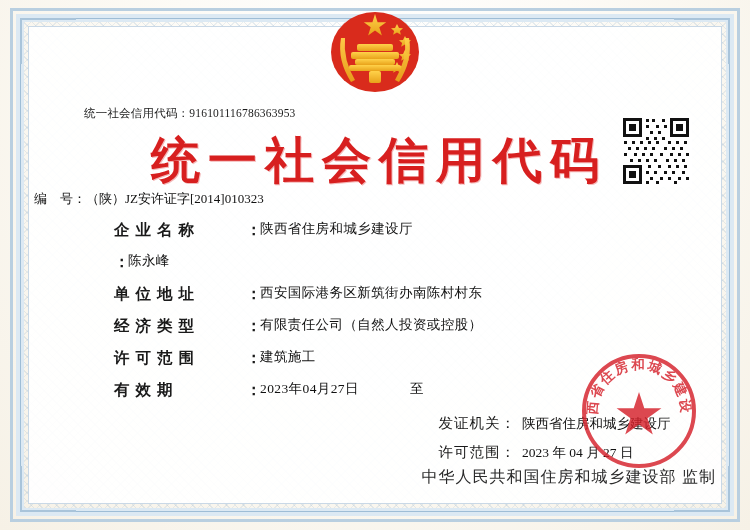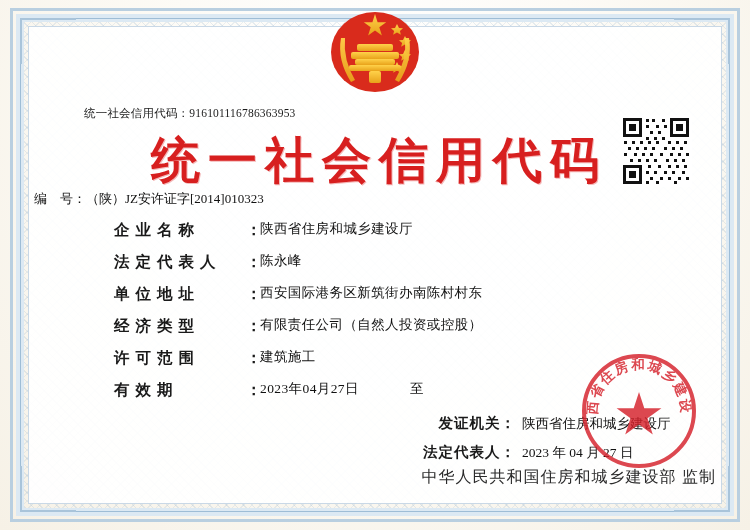--- a/index.html
+++ b/index.html
@@ -175,21 +175,21 @@
   }
   .issuer-row {
     display: flex;
     align-items: baseline;
     height: 29px;
     justify-content: flex-end;
   }
   .issuer-label {
     font-family: "DejaVu Serif", serif;
     font-size: 14.5px;
-    font-weight: bold;
+    font-weight: normal;
     color: #1a1a1a;
     letter-spacing: 1px;
     margin-left: 27px;
   }
   .issuer-value {
     font-family: "Liberation Serif", serif;
     font-size: 13.5px;
     color: #111;
     margin-left: 6px;
     min-width: 150px;
@@ -345,21 +345,20 @@
 
     <div class="fields">
 
       <div class="field-row">
         <span class="field-label">企业名称</span>
         <span class="field-colon">：</span>
         <span class="field-value">陕西省住房和城乡建设厅</span>
       </div>
 
       <div class="field-row">
-        <span class="field-label">法定代表人</span>
         <span class="field-colon">：</span>
         <span class="field-value">陈永峰</span>
       </div>
 
       <div class="field-row">
         <span class="field-label">单位地址</span>
         <span class="field-colon">：</span>
         <span class="field-value">西安国际港务区新筑街办南陈村村东</span>
       </div>
 
@@ -383,21 +382,21 @@
       </div>
 
     </div>
 
     <div class="issuer-block">
       <div class="issuer-row">
         <span class="issuer-label">发证机关：</span>
         <span class="issuer-value">陕西省住房和城乡建设厅</span>
       </div>
       <div class="issuer-row">
-        <span class="issuer-label">法定代表人：</span>
+        <span class="issuer-label">许可范围：</span>
         <span class="issuer-value">2023 年 04 月 27 日</span>
       </div>
     </div>
 
     <div class="footer">中华人民共和国住房和城乡建设部 监制</div>
   </div>
 
   <div class="seal">
     <svg viewBox="0 0 118 118" width="118" height="118">
       <g opacity="0.82">

